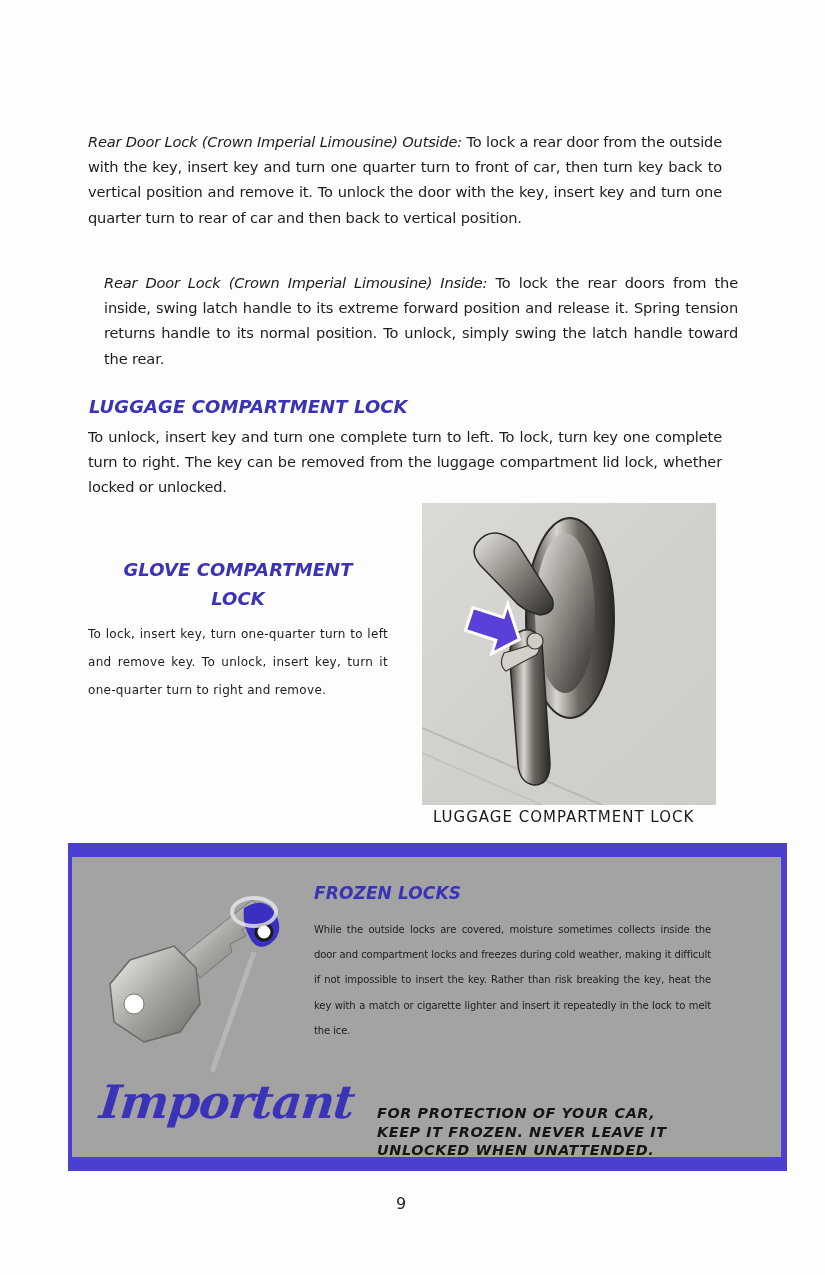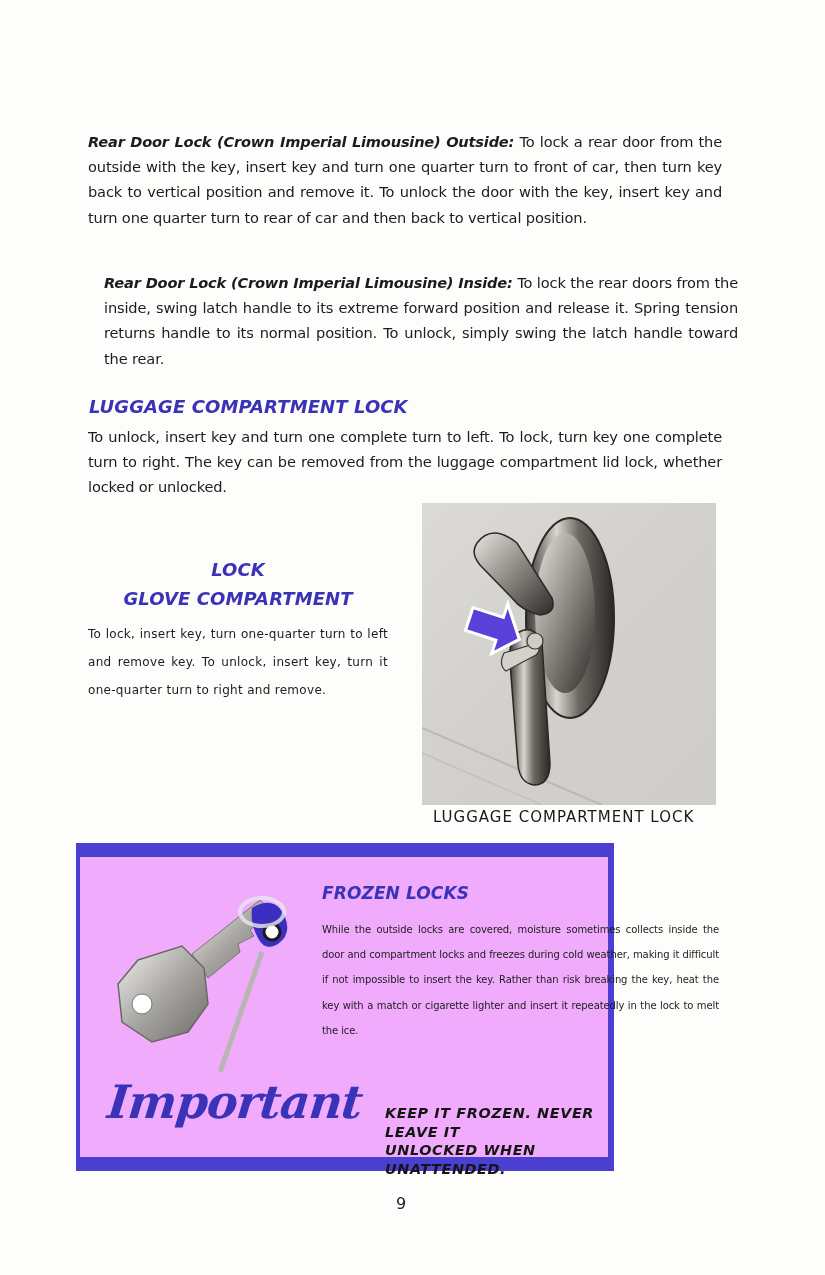--- a/index.html
+++ b/index.html
@@ -8,21 +8,21 @@
       background: #fdfdfb;
       font-family: "DejaVu Sans", sans-serif;
       color: #1c1c1c;
     }
     .abs { position: absolute; }
     .para {
       font-size: 14.6px; line-height: 25.2px; letter-spacing: -0.15px;
       text-align: justify;
     }
     .para .lead {
-      font-weight: bold; font-style: italic; letter-spacing: -0.2px;
+      font-weight: normal; font-style: italic; letter-spacing: -0.2px;
     }
     .h-blue {
       color: #3a33b8; font-weight: bold; font-style: italic;
       font-size: 18px; letter-spacing: 0.1px;
     }
     #p1 { left: 88px; top: 129px; width: 634px; }
     #p2 { left: 88px; top: 254px; width: 634px; }
     #h-luggage { left: 89px; top: 396px; }
     #p3 { left: 88px; top: 424px; width: 634px; }
     #h-glove { left: 88px; top: 555px; width: 300px; text-align: center; line-height: 29px; }
@@ -31,27 +31,27 @@
     #photo {
       left: 422px; top: 503px; width: 294px; height: 302px;
       background: linear-gradient(135deg, #dcdad6 0%, #d2d0cc 50%, #cfcdc9 100%);
       overflow: hidden;
     }
     #caption {
       left: 433px; top: 808px; font-size: 15px; letter-spacing: 1px; color: #1a1a1a;
     }
 
     #frozen-box {
-      left: 76px; top: 843px; width: 538px; height: 328px;
+      left: 68px; top: 843px; width: 719px; height: 328px;
       box-sizing: border-box;
       border-top: 14px solid #4a3fd0;
       border-bottom: 14px solid #4a3fd0;
       border-left: 4px solid #4a3fd0;
       border-right: 6px solid #4a3fd0;
-      background: #f0abfc;
+      background: #a3a3a3;
     }
     #key-art { left: 20px; top: 15px; width: 210px; height: 210px; }
     #h-frozen { left: 242px; top: 26px; font-size: 17px; }
     #p5 { left: 242px; top: 60px; width: 397px; font-size: 10px; line-height: 25.2px; text-align: justify; letter-spacing: -0.1px; }
     #important-script {
       left: 28px; top: 218px;
       font-family: "DejaVu Serif", serif; font-style: italic; font-weight: bold;
       font-size: 46px; color: #3a33b8; letter-spacing: -1px;
       transform: skewX(-6deg);
     }
@@ -69,22 +69,22 @@
 </p>
 
 <p id="p2" class="abs para" style="margin:16px">
   <span class="lead">Rear Door Lock (Crown Imperial Limousine) Inside:</span><span> To lock the rear doors from the inside, swing latch handle to its extreme forward position and release it. Spring tension returns handle to its normal position. To unlock, simply swing the latch handle toward the rear.</span>
 </p>
 
 <div id="h-luggage" class="abs h-blue">LUGGAGE COMPARTMENT LOCK</div>
 <p id="p3" class="abs para" style="margin:0">To unlock, insert key and turn one complete turn to left. To lock, turn key one complete turn to right. The key can be removed from the luggage compartment lid lock, whether locked or unlocked.</p>
 
 <div id="h-glove" class="abs h-blue">
+  <div>GLOVE COMPARTMENT</div>
   <div>LOCK</div>
-  <div>GLOVE COMPARTMENT</div>
 </div>
 <p id="p4" class="abs" style="margin:0">To lock, insert key, turn one-quarter turn to left and remove key. To unlock, insert key, turn it one-quarter turn to right and remove.</p>
 
 <div id="photo" class="abs">
   <svg width="294" height="302" viewBox="0 0 294 302">
     <defs>
       <linearGradient id="chrome" x1="0" y1="0" x2="1" y2="0">
         <stop offset="0" stop-color="#3b3835"></stop>
         <stop offset="0.35" stop-color="#d9d6d0"></stop>
         <stop offset="0.6" stop-color="#6c6862"></stop>
@@ -134,18 +134,19 @@
 
       <path d="M152 36 Q175 22 185 45 Q192 62 178 72 Q165 80 158 66 Q150 52 152 36 Z" fill="#3a2fc0"></path>
       <circle cx="172" cy="60" r="8" fill="#ffffff" stroke="#1a1a1a" stroke-width="3"></circle>
       <ellipse cx="162" cy="40" rx="22" ry="14" fill="none" stroke="#e6e8f0" stroke-width="4" opacity="0.8"></ellipse>
     </svg>
   </div>
   <div id="h-frozen" class="abs h-blue">FROZEN LOCKS</div>
   <p id="p5" class="abs" style="margin:0">While the outside locks are covered, moisture sometimes collects inside the door and compartment locks and freezes during cold weather, making it difficult if not impossible to insert the key. Rather than risk breaking the key, heat the key with a match or cigarette lighter and insert it repeatedly in the lock to melt the ice.</p>
   <div id="important-script" class="abs">Important</div>
   <div id="important-msg" class="abs">
+    <div>FOR PROTECTION OF YOUR CAR,</div>
     <div>KEEP IT FROZEN. NEVER LEAVE IT</div>
     <div>UNLOCKED WHEN UNATTENDED.</div>
   </div>
 </div>
 
 <div id="page-number" class="abs">9</div>
 
 </body></html>

